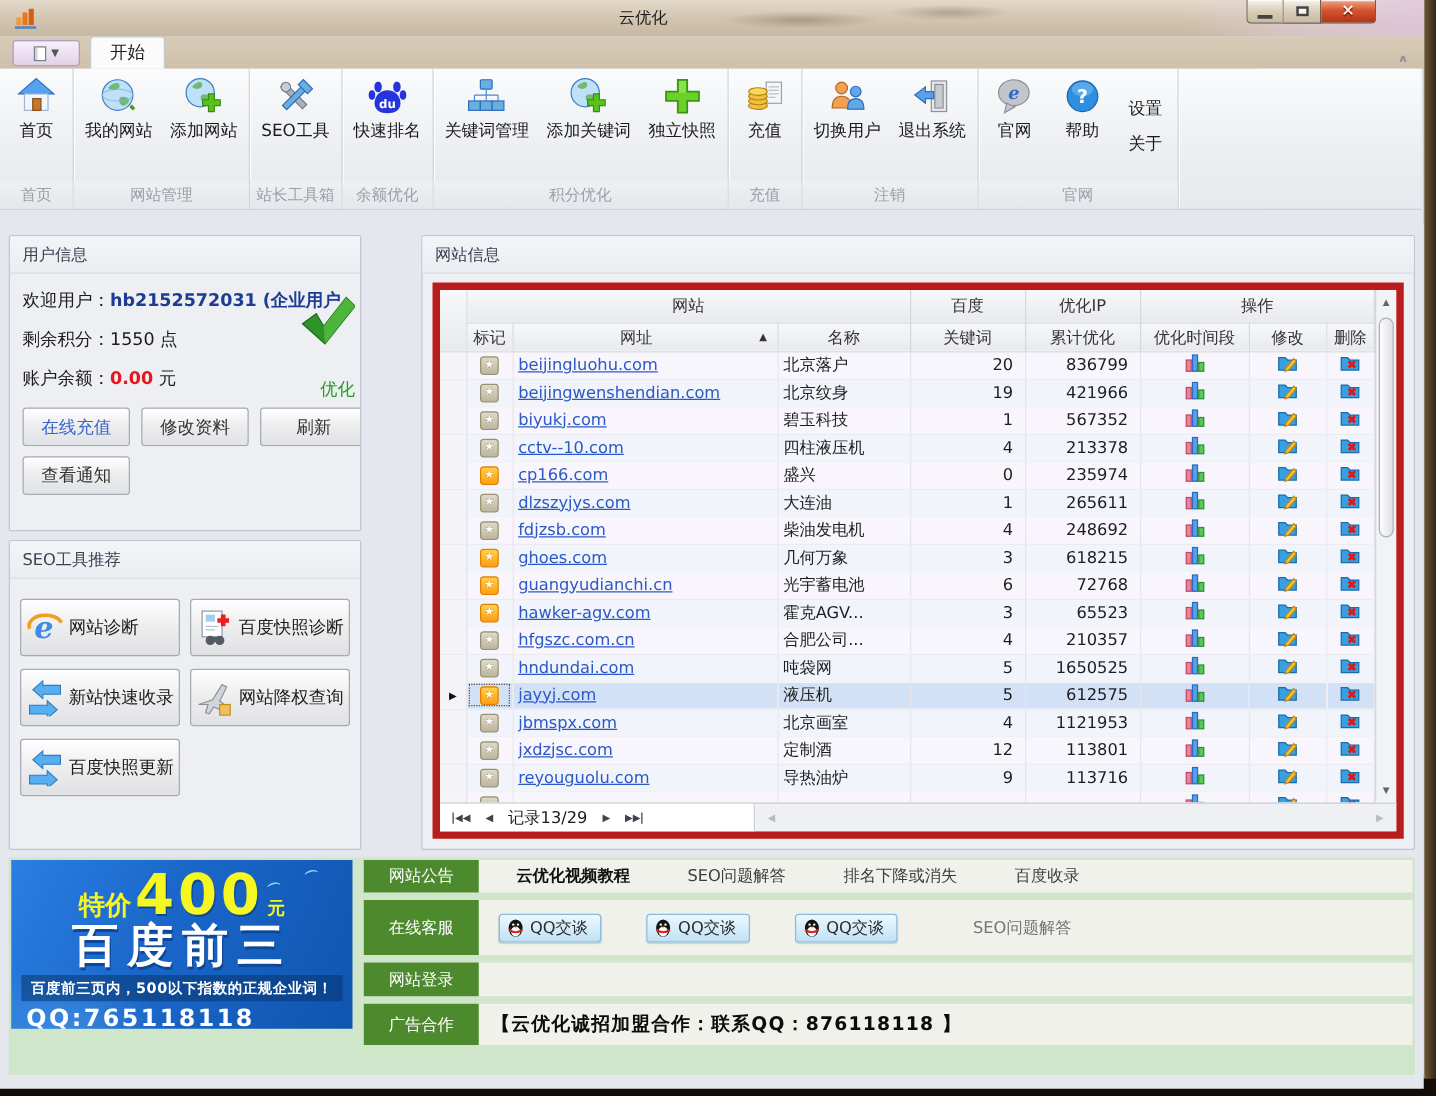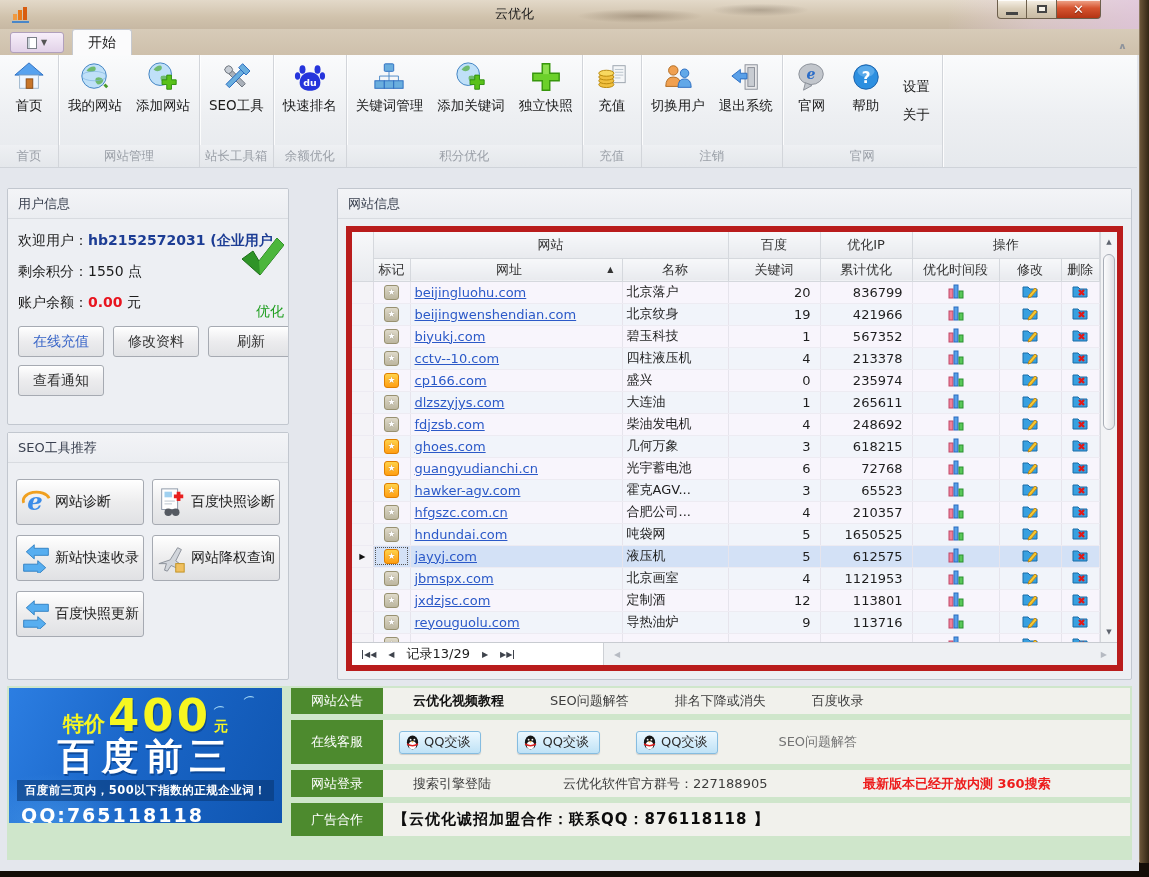--- a/index.html
+++ b/index.html
@@ -1073,25 +1073,20 @@
                     <path d="M2.3 10.5 q5.7 4 11.4 0" stroke="#e02020" stroke-width="1.7" fill="none"></path>
                   </svg>
                 </span>
                 <span>QQ交谈</span>
               </span>
               <span class="svc-extra">SEO问题解答</span>
             </div>
         </div>
         <div class="ann-row r3">
           <div class="ann-label">网站登录</div>
-          <div class="ann-body">
-            <span class="login-item1">搜索引擎登陆</span>
-            <span class="login-item2">云优化软件官方群号：227188905</span>
-            <span class="login-alert">最新版本已经开放内测  360搜索</span>
-          </div>
         </div>
         <div class="ann-row r4">
           <div class="ann-label">广告合作</div>
           <div class="ann-body">
               <span class="coop-text">【云优化诚招加盟合作：联系QQ：876118118 】</span>
             </div>
         </div>
       </div>
     </div>
   </div>

